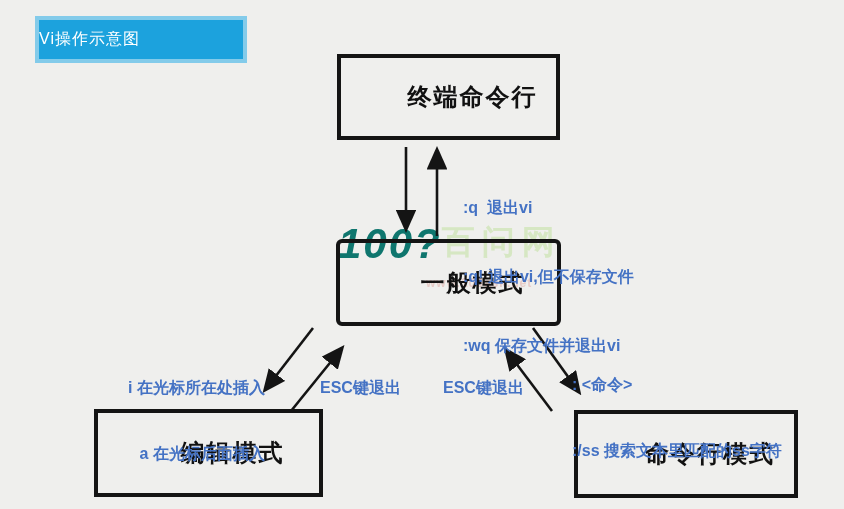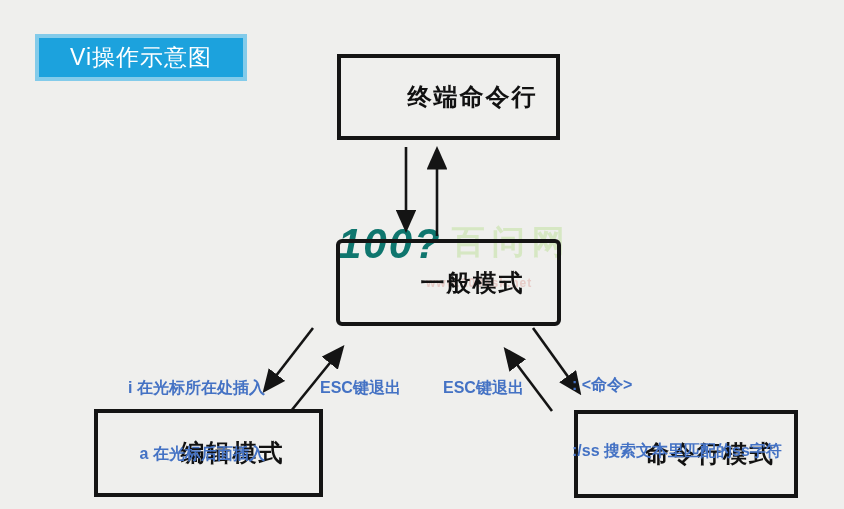--- a/index.html
+++ b/index.html
@@ -5,33 +5,33 @@
   html,body{margin:0;padding:0;}
   .canvas{
     position:relative;
     width:844px;height:509px;
     background:#efefed;
     overflow:hidden;
     font-family:"Liberation Sans","DejaVu Sans",sans-serif;
   }
   
   .title-badge{
-    position:absolute;left:35px;top:34px;
+    position:absolute;left:35px;top:16px;
     width:204px;height:39px;
     background:#1ca2dd;
     border:4px solid #83cbea;
-    display:flex;align-items:center;justify-content:center;
-    color:#ffffff;font-size:23px;letter-spacing:1px;
+    display:flex;align-items:center;justify-content:flex-start;
+    color:#ffffff;font-size:16px;letter-spacing:1px;
     z-index:5;
   }
   
   .watermark{position:absolute;left:338px;top:222px;z-index:1;white-space:nowrap;}
   .wm-row{display:flex;align-items:flex-start;}
   .wm-logo{font-size:42px;font-weight:bold;color:#0f766e;line-height:44px;letter-spacing:2px;font-style:italic;}
-  .wm-name{font-size:33px;font-weight:bold;color:#d6e7c3;line-height:40px;letter-spacing:7px;margin-left:10px;}
+  .wm-name{font-size:33px;font-weight:bold;color:#d6e7c3;line-height:40px;letter-spacing:7px;margin-left:0;}
   .wm-url{position:absolute;left:88px;top:36px;font-size:12px;font-weight:bold;color:#e6cbc7;letter-spacing:1px;margin-top:18px;}
   
   .mode-box{
     position:absolute;
     border:4px solid #141414;
     background:transparent;
     display:flex;align-items:center;justify-content:center;
     font-size:24px;font-weight:bold;color:#111;
     letter-spacing:2px;
     z-index:3;
@@ -95,20 +95,25 @@
     <span>一般模式</span>
   </div>
   <div class="mode-box box-edit">
     <span>编辑模式</span>
   </div>
   <div class="mode-box box-command">
     <span>命令行模式</span>
   </div>
 
 
+  <div class="note note-quit">
+    <div>:q  退出vi</div>
+    <div>:q! 退出vi,但不保存文件</div>
+    <div>:wq 保存文件并退出vi</div>
+  </div>
 
   <div class="note note-insert">
     <div>i 在光标所在处插入</div>
     <div>a 在光标后面插入</div>
   </div>
 
   <div class="note note-esc-left">ESC键退出</div>
 
   <div class="note note-esc-right">ESC键退出</div>
 

